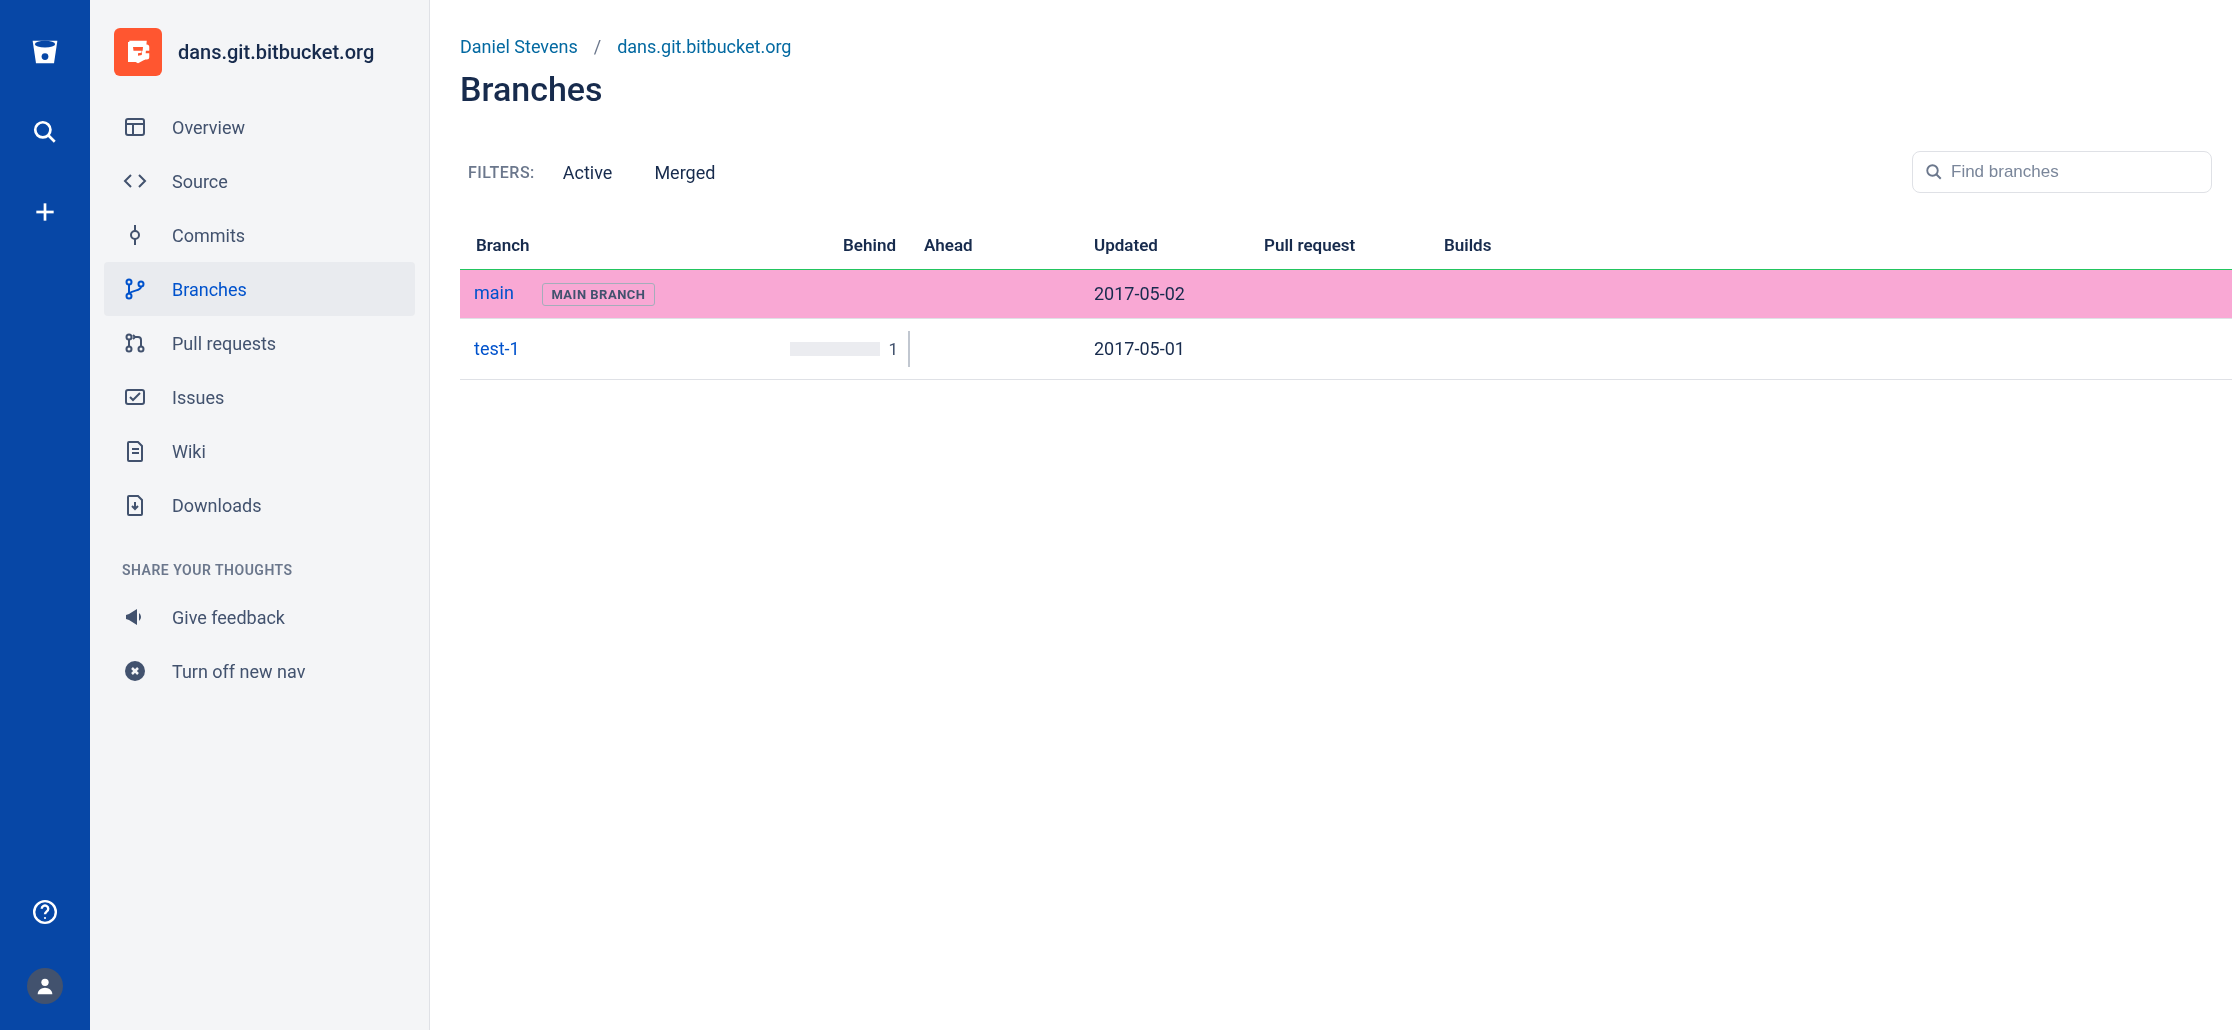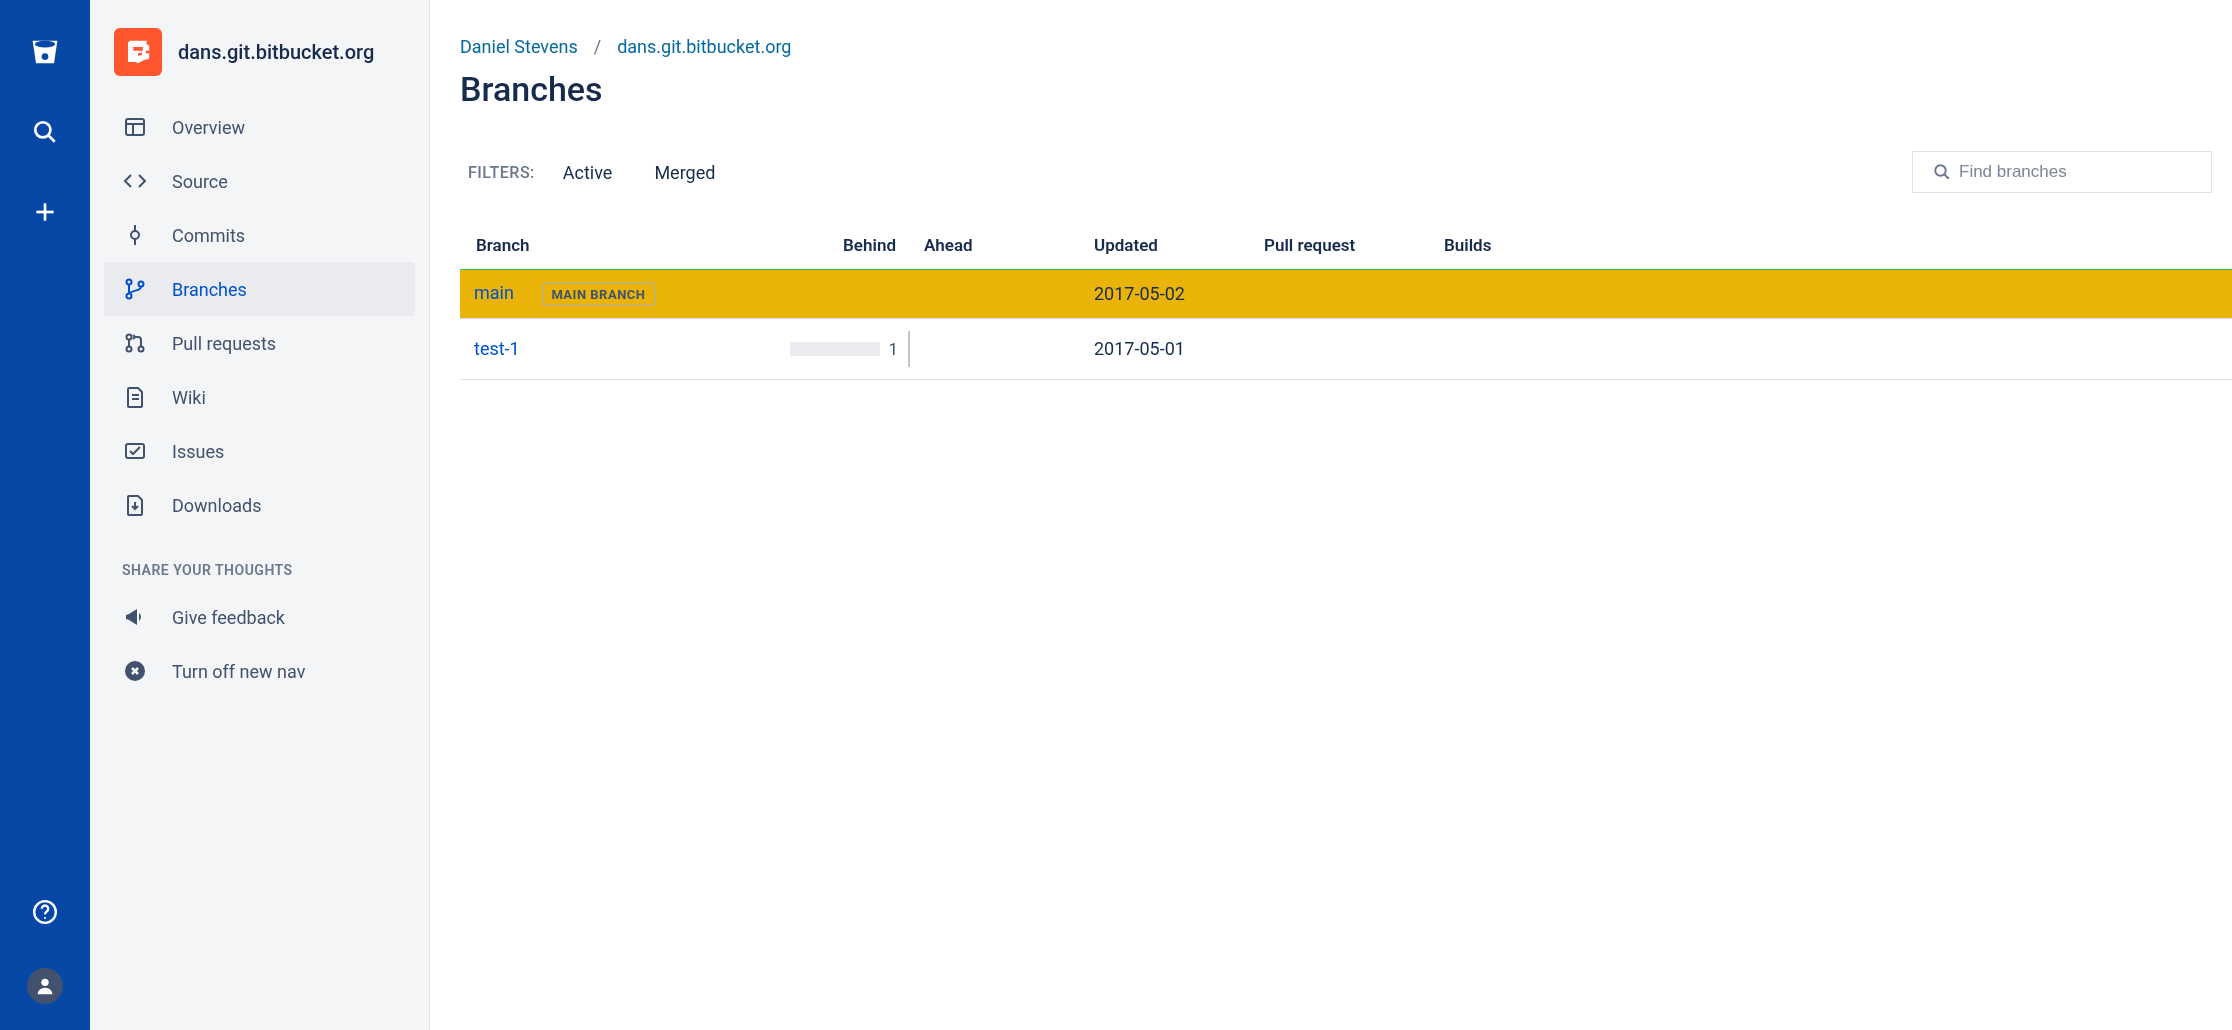--- a/index.html
+++ b/index.html
@@ -114,22 +114,22 @@
       font-size: 16px; font-weight: 500; letter-spacing: 0.5px;
       color: #6B778C; margin-right: 28px; margin-left: 8px;
     }
     .filter-tab {
       font-size: 18px; color: #172B4D; margin-right: 42px;
       cursor: pointer;
     }
     .filters-row .spacer { flex: 1; }
     .search-box {
       width: 300px; height: 42px;
-      border: 1px solid #DFE1E6; border-radius: 0;
-      display: flex; align-items: center; padding: 0 20px;
+      border: 1px solid #DFE1E6; border-radius: 8px;
+      display: flex; align-items: center; padding: 0 12px;
       color: #6B778C;
     }
     .search-box svg { margin-right: 8px; flex-shrink: 0; }
     .search-box input {
       border: none; outline: none; font-size: 17px; color: #172B4D;
       width: 100%; background: transparent;
     }
     .search-box input::placeholder { color: #7A869A; }
 
     
@@ -143,21 +143,21 @@
     table.branches th.col-branch { padding-left: 16px; width: 300px; }
     table.branches th.col-behind { text-align: right; width: 150px; }
     table.branches th.col-ahead { width: 170px; }
     table.branches th.col-updated { width: 170px; }
     table.branches th.col-pr { width: 180px; }
     table.branches th.col-builds { }
     table.branches td {
       padding: 12px 14px; border-bottom: 1px solid #DFE1E6;
       font-size: 18px; vertical-align: middle;
     }
-    tr.main-row td { background: #eab308; }
+    tr.main-row td { background: #f9a8d4; }
     .main-row-wrapper { position: relative; }
     .branch-link { color: #0052CC; cursor: pointer; }
     .main-badge {
       display: inline-block; border: 1px solid #A5ADBA;
       border-radius: 3px; padding: 3px 8px;
       font-size: 13px; font-weight: 700; letter-spacing: 0.5px;
       color: #42526E; margin-left: 24px; vertical-align: middle;
     }
     .behind-cell { text-align: right; padding-right: 0 !important; position: relative; }
     .behind-bar {
@@ -278,35 +278,35 @@
           <line x1="6" y1="8.5" x2="6" y2="15.5"></line>
             <path d="M12 6h3a3 3 0 0 1 3 3v6.5"></path>
           <polyline points="10 4 12 6 10 8"></polyline>
         </svg>
       </span>
       <span class="nav-label">Pull requests</span>
     </li>
     <li class="nav-item">
       <span class="nav-icon">
         <svg width="24" height="24" viewBox="0 0 24 24" fill="none" stroke="currentColor" stroke-width="2">
+          <rect x="3" y="5" width="18" height="14" rx="2"></rect>
+            <polyline points="7 12 10 15 17 8"></polyline>
+        </svg>
+      </span>
+      <span class="nav-label">Issues</span>
+    </li>
+    <li class="nav-item">
+      <span class="nav-icon">
+        <svg width="24" height="24" viewBox="0 0 24 24" fill="none" stroke="currentColor" stroke-width="2">
           <path d="M6 3h9l4 4v14a1 1 0 0 1-1 1H6a1 1 0 0 1-1-1V4a1 1 0 0 1 1-1z"></path>
           <line x1="9" y1="10" x2="16" y2="10"></line>
             <line x1="9" y1="14" x2="16" y2="14"></line>
         </svg>
       </span>
       <span class="nav-label">Wiki</span>
-    </li>
-    <li class="nav-item">
-      <span class="nav-icon">
-        <svg width="24" height="24" viewBox="0 0 24 24" fill="none" stroke="currentColor" stroke-width="2">
-          <rect x="3" y="5" width="18" height="14" rx="2"></rect>
-            <polyline points="7 12 10 15 17 8"></polyline>
-        </svg>
-      </span>
-      <span class="nav-label">Issues</span>
     </li>
     <li class="nav-item">
       <span class="nav-icon">
         <svg width="24" height="24" viewBox="0 0 24 24" fill="none" stroke="currentColor" stroke-width="2">
           <path d="M6 3h9l4 4v14a1 1 0 0 1-1 1H6a1 1 0 0 1-1-1V4a1 1 0 0 1 1-1z"></path>
           <line x1="12" y1="9" x2="12" y2="16"></line>
             <polyline points="9 13 12 16 15 13"></polyline>
         </svg>
       </span>
       <span class="nav-label">Downloads</span>

